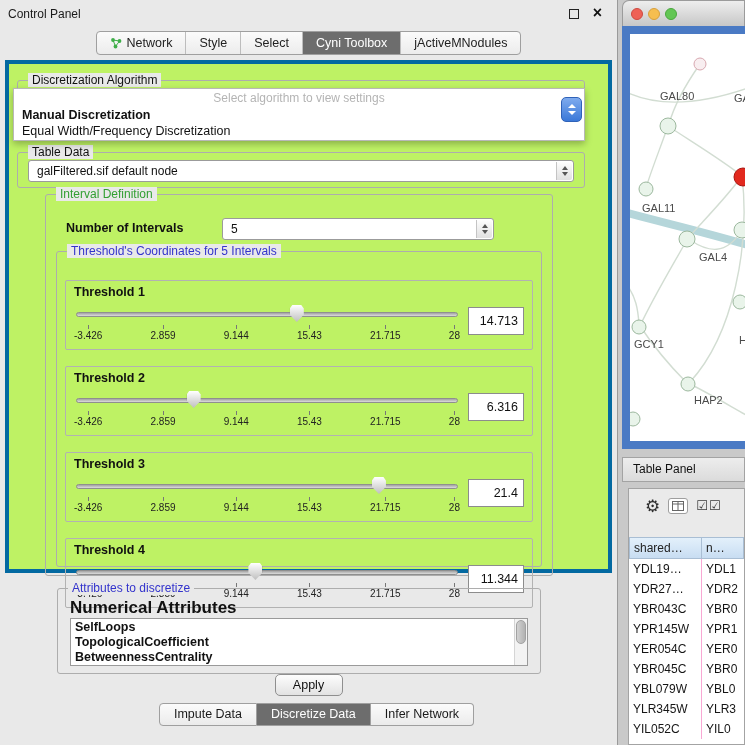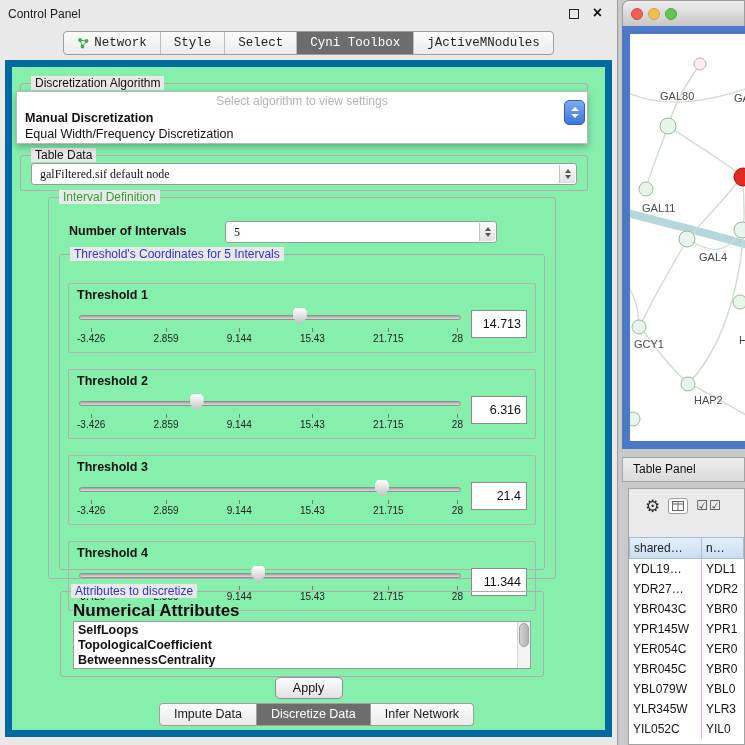--- a/index.html
+++ b/index.html
@@ -9,29 +9,29 @@
   
   #control-panel { position:absolute; left:0; top:0; width:618px; height:745px;
                    background:#e9e9e9; border-right:1px solid #9a9a9a; }
   .cp-titlebar { position:absolute; top:0; left:0; right:0; height:28px; }
   .cp-title { position:absolute; left:8px; top:7px; font-size:12px; color:#1a1a1a; }
   .cp-float { position:absolute; right:38px; top:9px; width:10px; height:10px; border:1.5px solid #222; background:transparent; }
   .cp-close { position:absolute; right:15px; top:4px; font-size:16px; font-weight:bold; color:#111; line-height:18px; }
 
   .cp-tabs-row { position:absolute; top:31px; left:0; right:0; display:flex; justify-content:center; }
   .tabstrip { display:inline-flex; border:1px solid #9f9f9f; border-radius:4px;
-              background:linear-gradient(#fbfbfb,#ececec); height:24px; overflow:hidden;font-family:Liberation Mono, monospace; }
+              background:linear-gradient(#fbfbfb,#ececec); height:24px; overflow:hidden; }
   .tab { display:flex; align-items:center; gap:5px; padding:0 13px; font-size:12.5px;
          color:#222; border-left:1px solid #bdbdbd; cursor:default; white-space:nowrap; }
   .tab:first-child { border-left:none; }
   .tab.active { background:#6d6d6d; color:#fff; }
   .tab-icon { display:inline-flex; }
 
-  .cp-content { position:absolute; left:5px; top:60px; width:607px; height:677px;
-                border:7px solid #0369a1; background:#86efac; }
+  .cp-content { position:absolute; left:5px; top:60px; width:607px; height:513px;
+                border:4px solid #0369a1; background:#bef264; }
 
   .group { position:absolute; border:1px solid #adadad; border-radius:3px; }
   .group-title { position:absolute; top:-8px; left:10px; background:#e9e9e9; padding:0 4px;
                  font-size:12px; line-height:14px; white-space:nowrap; }
   .t-green { color:#33a033; } .t-blue { color:#3333cc; } .t-dark { color:#111; }
 
   .algo-group { left:8px; top:16px; width:568px; height:52px; }
 
   .popup { position:absolute; left:4px; top:24px; width:572px; height:53px; background:#fff;
            border:1px solid #b8b8b8; box-shadow:0 3px 7px rgba(0,0,0,.28); z-index:5; padding-top:1px; }
@@ -40,21 +40,21 @@
   .popup-option.bold { font-weight:bold; }
 
   .blue-stepper { position:absolute; left:552px; top:33px; width:21px; height:25px; z-index:6;
                   border-radius:5px; background:linear-gradient(#7fabee,#3a78d8); border:1px solid #2f62b8;
                   display:flex; flex-direction:column; align-items:center; justify-content:center; gap:3px; }
   .wtri-up { width:0; height:0; border-left:4px solid transparent; border-right:4px solid transparent; border-bottom:4.5px solid #fff; }
   .wtri-down { width:0; height:0; border-left:4px solid transparent; border-right:4px solid transparent; border-top:4.5px solid #fff; }
 
   .combo { position:absolute; background:#fff; border:1px solid #9b9b9b; border-radius:3px;
            font-size:12px; display:flex; align-items:center; padding:0 22px 0 8px; height:22px; overflow:hidden; }
-  .combo .combo-text { white-space:nowrap;font-family:Liberation Serif, serif; }
+  .combo .combo-text { white-space:nowrap; }
   .stepper { position:absolute; right:1px; top:1px; bottom:1px; width:16px; border-left:1px solid #c4c4c4;
              background:linear-gradient(#fdfdfd,#e0e0e0); display:flex; flex-direction:column;
              align-items:center; justify-content:center; gap:2px; border-radius:0 2px 2px 0; }
   .tri-up { width:0; height:0; border-left:3.5px solid transparent; border-right:3.5px solid transparent; border-bottom:4px solid #555; }
   .tri-down { width:0; height:0; border-left:3.5px solid transparent; border-right:3.5px solid transparent; border-top:4px solid #555; }
 
   .tabledata-group { left:8px; top:88px; width:568px; height:36px; }
   .td-combo { left:10px; top:7px; right:10px; }
 
   .interval-group { left:36px; top:130px; width:508px; height:382px; }

